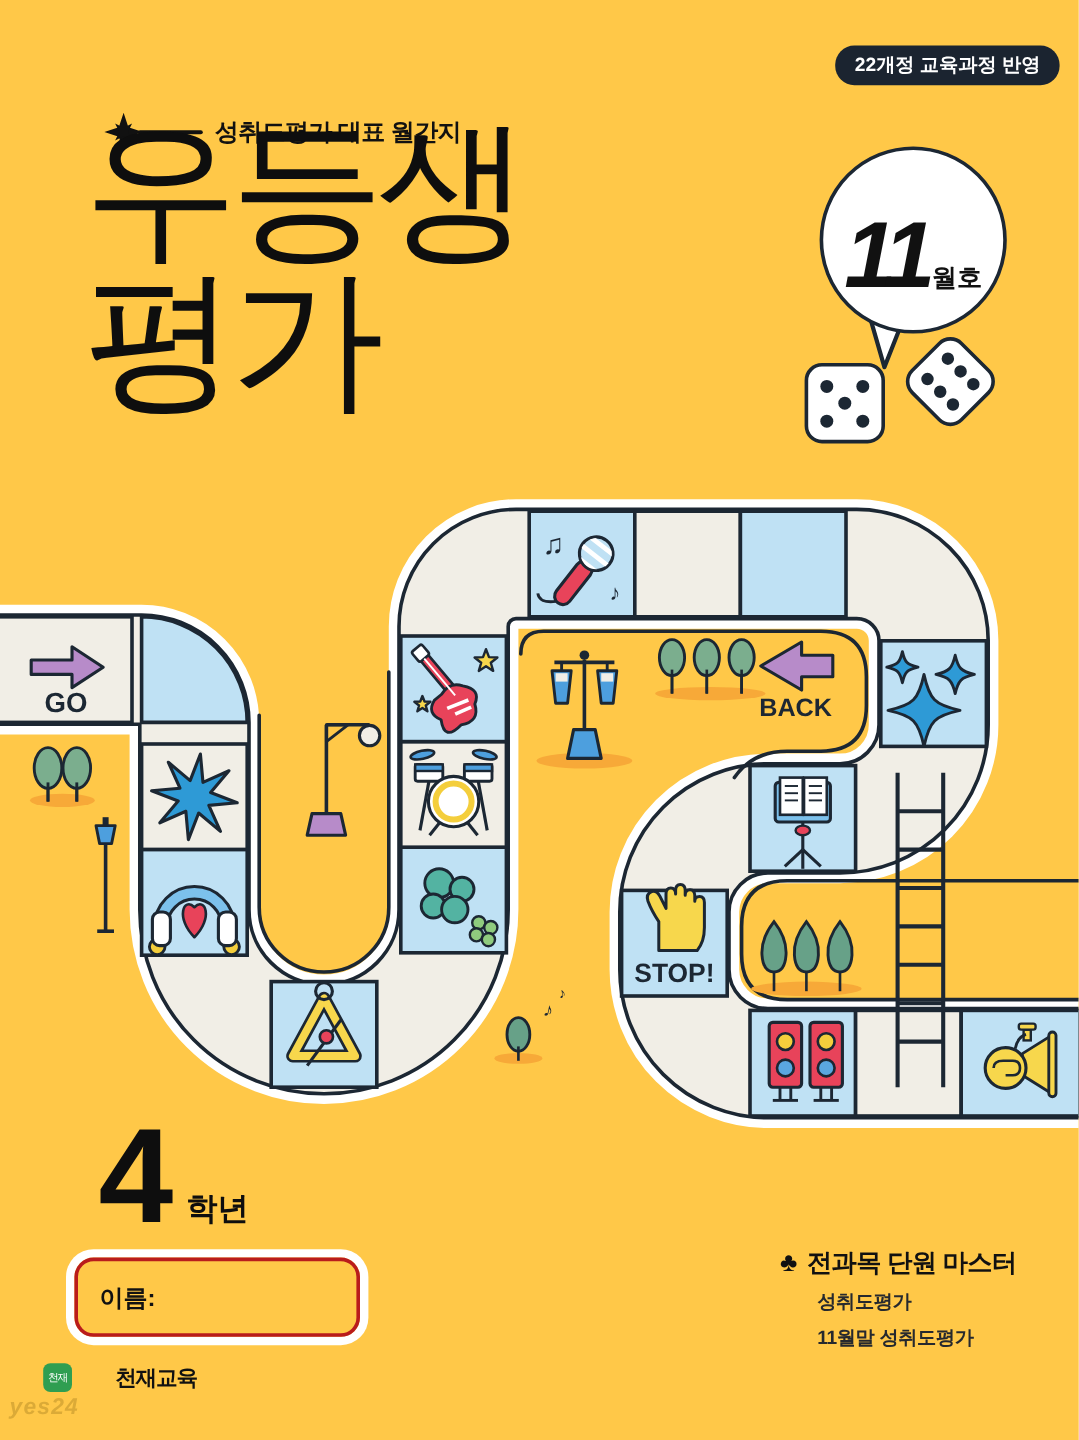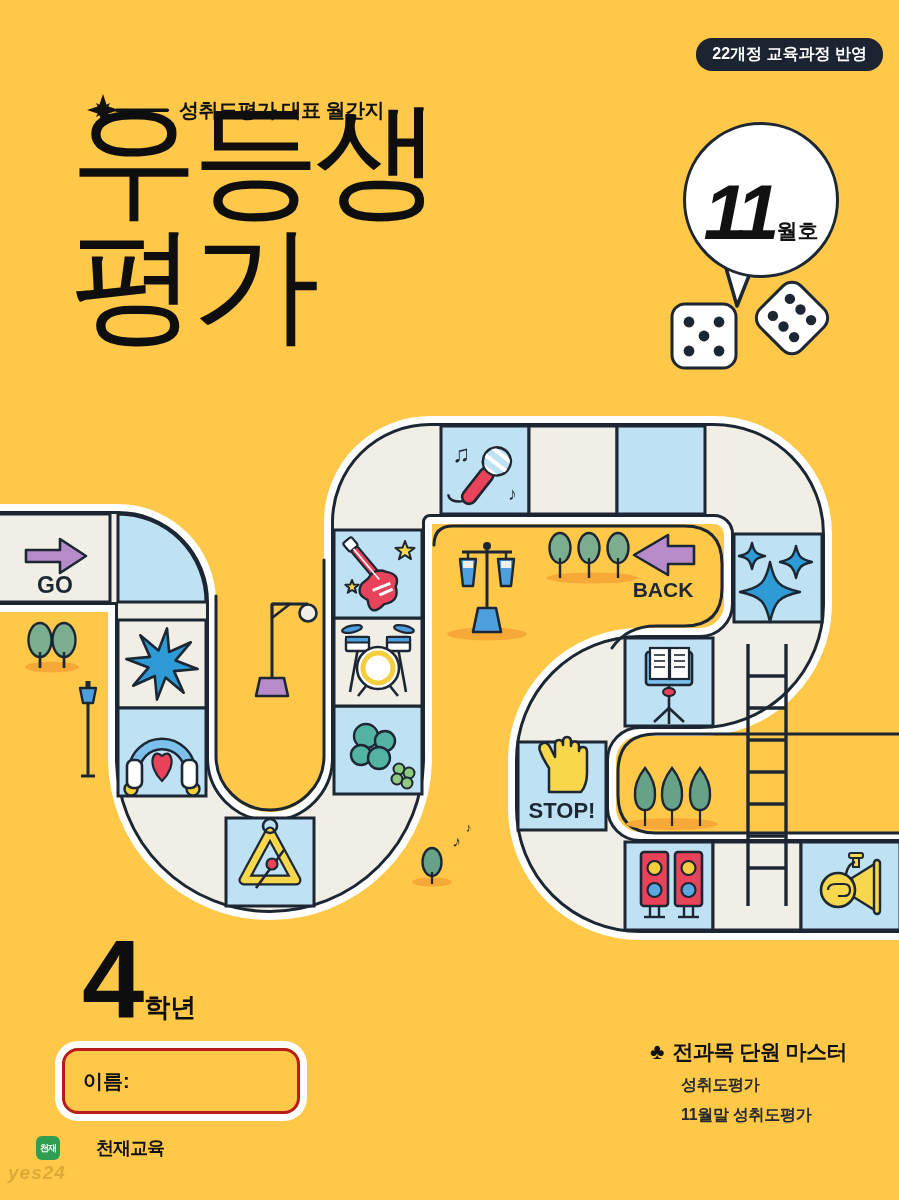--- a/index.html
+++ b/index.html
@@ -24,37 +24,37 @@
     left:683px;top:122px;width:150px;height:150px;background:#fff;border:3.5px solid #1C2733;
     border-radius:50%;display:flex;align-items:flex-end;justify-content:center;z-index:2;
   }
   .bubble .num{font-size:78px;font-weight:900;letter-spacing:-5px;line-height:1;color:#111;
     margin-bottom:24px;font-style:italic;}
   .bubble .suf{font-size:21px;font-weight:800;color:#111;margin-bottom:30px;margin-left:2px;}
   .bubble-tail{left:704px;top:250px;z-index:1;}
   
   .grade{left:82px;top:930px;display:flex;align-items:flex-end;}
   .grade .num{font-size:112px;font-weight:900;line-height:0.9;color:#0E0E0E;letter-spacing:-4px;}
-  .grade .lab{font-size:26px;font-weight:800;color:#0E0E0E;margin-left:4px;margin-bottom:6px;}
+  .grade .lab{font-size:26px;font-weight:800;color:#0E0E0E;margin-left:15px;margin-bottom:6px;}
   
   .namebox{
     left:62px;top:1048px;width:232px;height:60px;border:3px solid #b91c1c;border-radius:16px;
     box-shadow:0 0 0 7px #ffffff;display:flex;align-items:center;
   }
   .namebox .lab{font-size:20px;font-weight:700;color:#111;margin-left:18px;}
   
   .features{left:650px;top:1038px;}
   .features .head{display:flex;align-items:center;gap:8px;}
   .features .clover{font-size:22px;color:#111;line-height:1;}
   .features .headtxt{font-size:21px;font-weight:800;color:#111;letter-spacing:-0.5px;}
   .features .item{font-size:16px;font-weight:600;color:#26292e;margin-left:31px;margin-top:9px;letter-spacing:-0.3px;}
   
   .publisher{left:36px;top:1136px;display:flex;align-items:center;gap:6px;}
   .publisher .mark{width:24px;height:24px;background:#2F9E51;border-radius:6px;color:#fff;
-    font-size:9px;font-weight:700;display:flex;align-items:center;justify-content:center;letter-spacing:-1px;}
+    font-size:9px;font-weight:400;display:flex;align-items:center;justify-content:center;letter-spacing:-1px;}
   .publisher .nm{font-size:18px;font-weight:800;color:#111;letter-spacing:-1px;margin-left:30px;}
   
   .watermark{left:8px;top:1162px;font-size:19px;font-weight:700;font-style:italic;
     color:rgba(125,92,10,0.28);letter-spacing:1px;}
   svg{display:block;}
   svg text{font-family:"Liberation Sans",sans-serif;}
 </style>
 </head>
 <body>
 

